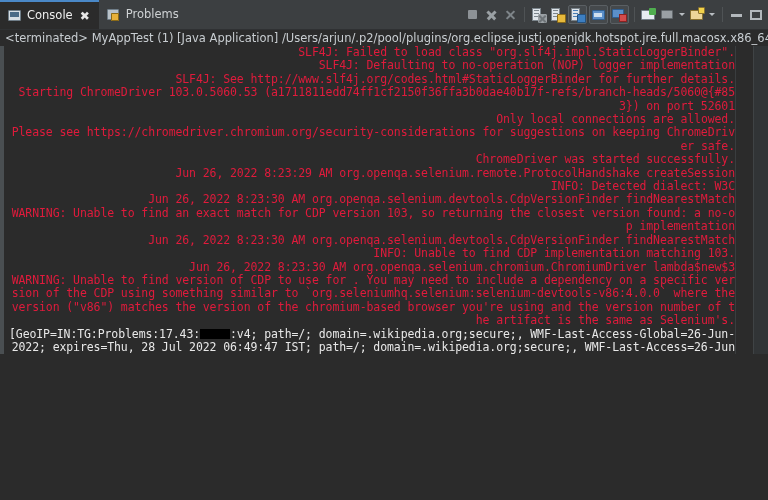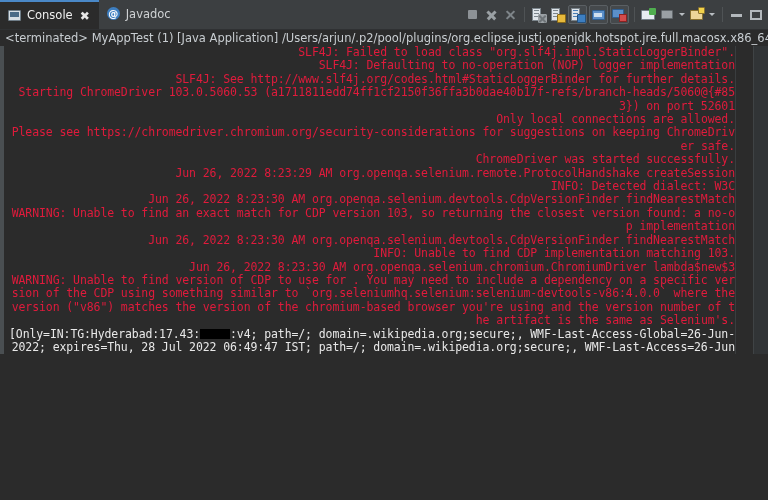--- a/index.html
+++ b/index.html
@@ -436,25 +436,25 @@
 
   <div class="tabbar">
     <div class="tabs">
 
       <div class="tab active">
         <span class="ico ico-console"></span>
         <span class="tab-label">Console</span>
         <span class="tab-close">✖</span>
       </div>
 
-
       <div class="tab">
-        <span class="ico ico-javadoc"></span>
-        <span class="tab-label">Javadoc</span>
+        <span class="ico ico-problems"></span>
+        <span class="tab-label">Problems</span>
       </div>
+
 
 
     </div>
 
     <div class="toolbar">
 
       <span class="tb-btn i-terminate">
         <span></span>
       </span>
 
@@ -534,21 +534,21 @@
 Please see https://chromedriver.chromium.org/security-considerations for suggestions on keeping ChromeDriver safe.
 ChromeDriver was started successfully.
 Jun 26, 2022 8:23:29 AM org.openqa.selenium.remote.ProtocolHandshake createSession
 INFO: Detected dialect: W3C
 Jun 26, 2022 8:23:30 AM org.openqa.selenium.devtools.CdpVersionFinder findNearestMatch
 WARNING: Unable to find an exact match for CDP version 103, so returning the closest version found: a no-op implementation
 Jun 26, 2022 8:23:30 AM org.openqa.selenium.devtools.CdpVersionFinder findNearestMatch
 INFO: Unable to find CDP implementation matching 103.
 Jun 26, 2022 8:23:30 AM org.openqa.selenium.chromium.ChromiumDriver lambda$new$3
 WARNING: Unable to find version of CDP to use for . You may need to include a dependency on a specific version of the CDP using something similar to `org.seleniumhq.selenium:selenium-devtools-v86:4.0.0` where the version ("v86") matches the version of the chromium-based browser you're using and the version number of the artifact is the same as Selenium's.</pre>
-      <pre class="out"><span>[Only=IN:TG:Hyderabad:17.43:</span><span class="redact"></span><span>:v4; path=/; domain=.wikipedia.org;secure;, WMF-Last-Access-Global=26-Jun-2022; expires=Thu, 28 Jul 2022 06:49:47 IST; path=/; domain=.wikipedia.org;secure;, WMF-Last-Access=26-Jun-2022; expires=Thu, 28 Jul 2022 06:49:47 IST; path=/; domain=en.wikipedia.org;secure;]</span></pre>
+      <pre class="out"><span>[GeoIP=IN:TG:Problems:17.43:</span><span class="redact"></span><span>:v4; path=/; domain=.wikipedia.org;secure;, WMF-Last-Access-Global=26-Jun-2022; expires=Thu, 28 Jul 2022 06:49:47 IST; path=/; domain=.wikipedia.org;secure;, WMF-Last-Access=26-Jun-2022; expires=Thu, 28 Jul 2022 06:49:47 IST; path=/; domain=en.wikipedia.org;secure;]</span></pre>
     </div>
 
     <div class="rightgutter">
       <div class="scroll-thumb"></div>
     </div>
     <div class="right-edge"></div>
   </div>
 
 </div>
 

